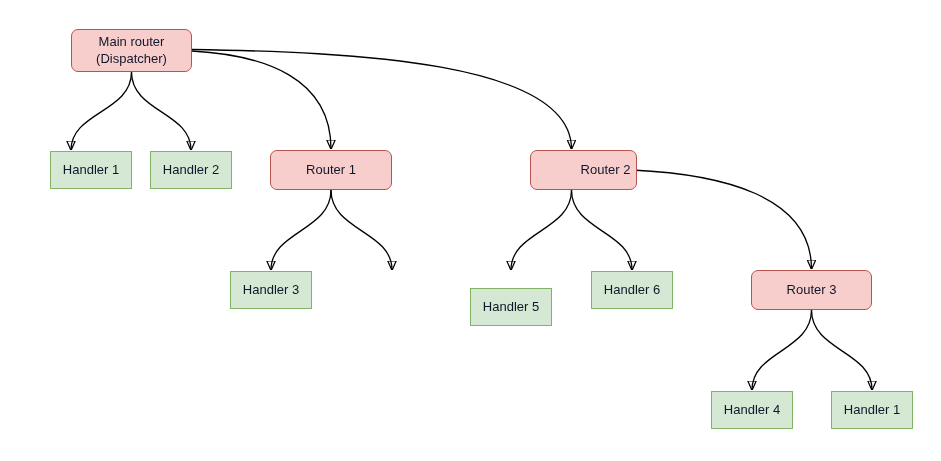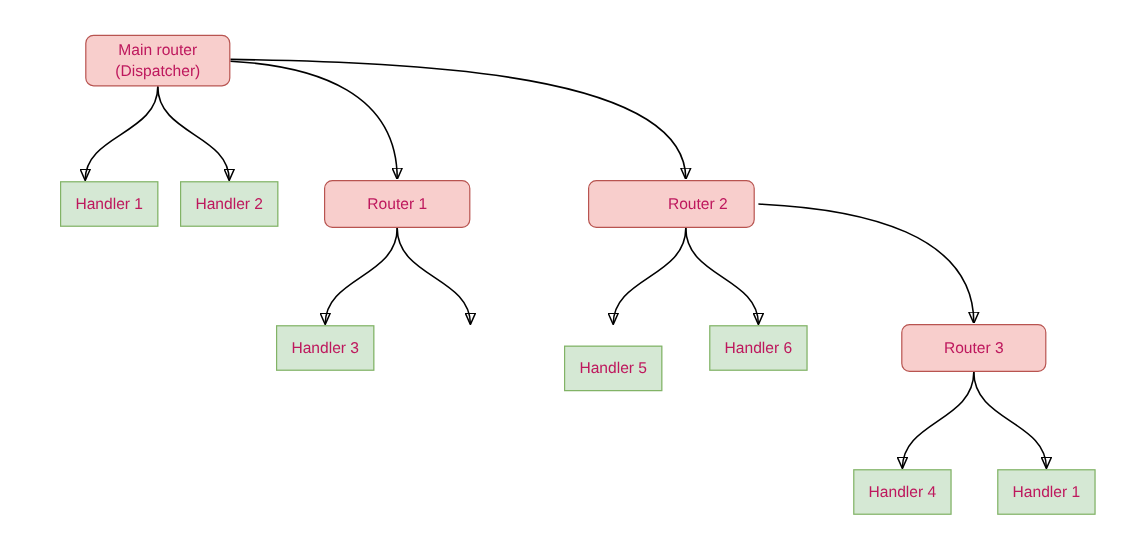--- a/index.html
+++ b/index.html
@@ -23,21 +23,21 @@
   }
   .node {
     position: absolute;
     box-sizing: border-box;
     display: flex;
     align-items: center;
     justify-content: center;
     text-align: center;
     font-size: 13px;
     line-height: 1.25;
-    color: #be185d;
+    color: #0f172a;
     white-space: pre-line;
   }
   .node.router {
     background: var(--router-fill, #f8cecc);
     border: 1px solid var(--router-border, #b85450);
     border-radius: 7px;
   }
   .node.handler {
     background: var(--handler-fill, #d5e8d4);
     border: 1px solid var(--handler-border, #82b366);
@@ -69,21 +69,21 @@
 
   <div class="node router" style="left:71px; top:29px; width:121px; height:43px;">Main router
 (Dispatcher)</div>
 
   <div class="node handler" style="left:30px; top:151px; width:82px; height:38px;margin-left:20px;">Handler 1</div>
 
   <div class="node handler" style="left:150px; top:151px; width:82px; height:38px;">Handler 2</div>
 
   <div class="node router" style="left:270px; top:150px; width:122px; height:40px;">Router 1</div>
 
-  <div class="node router" style="left:490px; top:150px; width:139px; height:40px;padding-left:44px;">Router 2</div>
+  <div class="node router" style="left:530px; top:150px; width:107px; height:40px;padding-left:44px;">Router 2</div>
 
   <div class="node handler" style="left:230px; top:271px; width:82px; height:38px;">Handler 3</div>
 
 
   <div class="node handler" style="left:470px; top:271px; width:82px; height:38px;margin-top:17px;">Handler 5</div>
 
   <div class="node handler" style="left:591px; top:271px; width:82px; height:38px;">Handler 6</div>
 
   <div class="node router" style="left:751px; top:270px; width:121px; height:40px;">Router 3</div>
 

